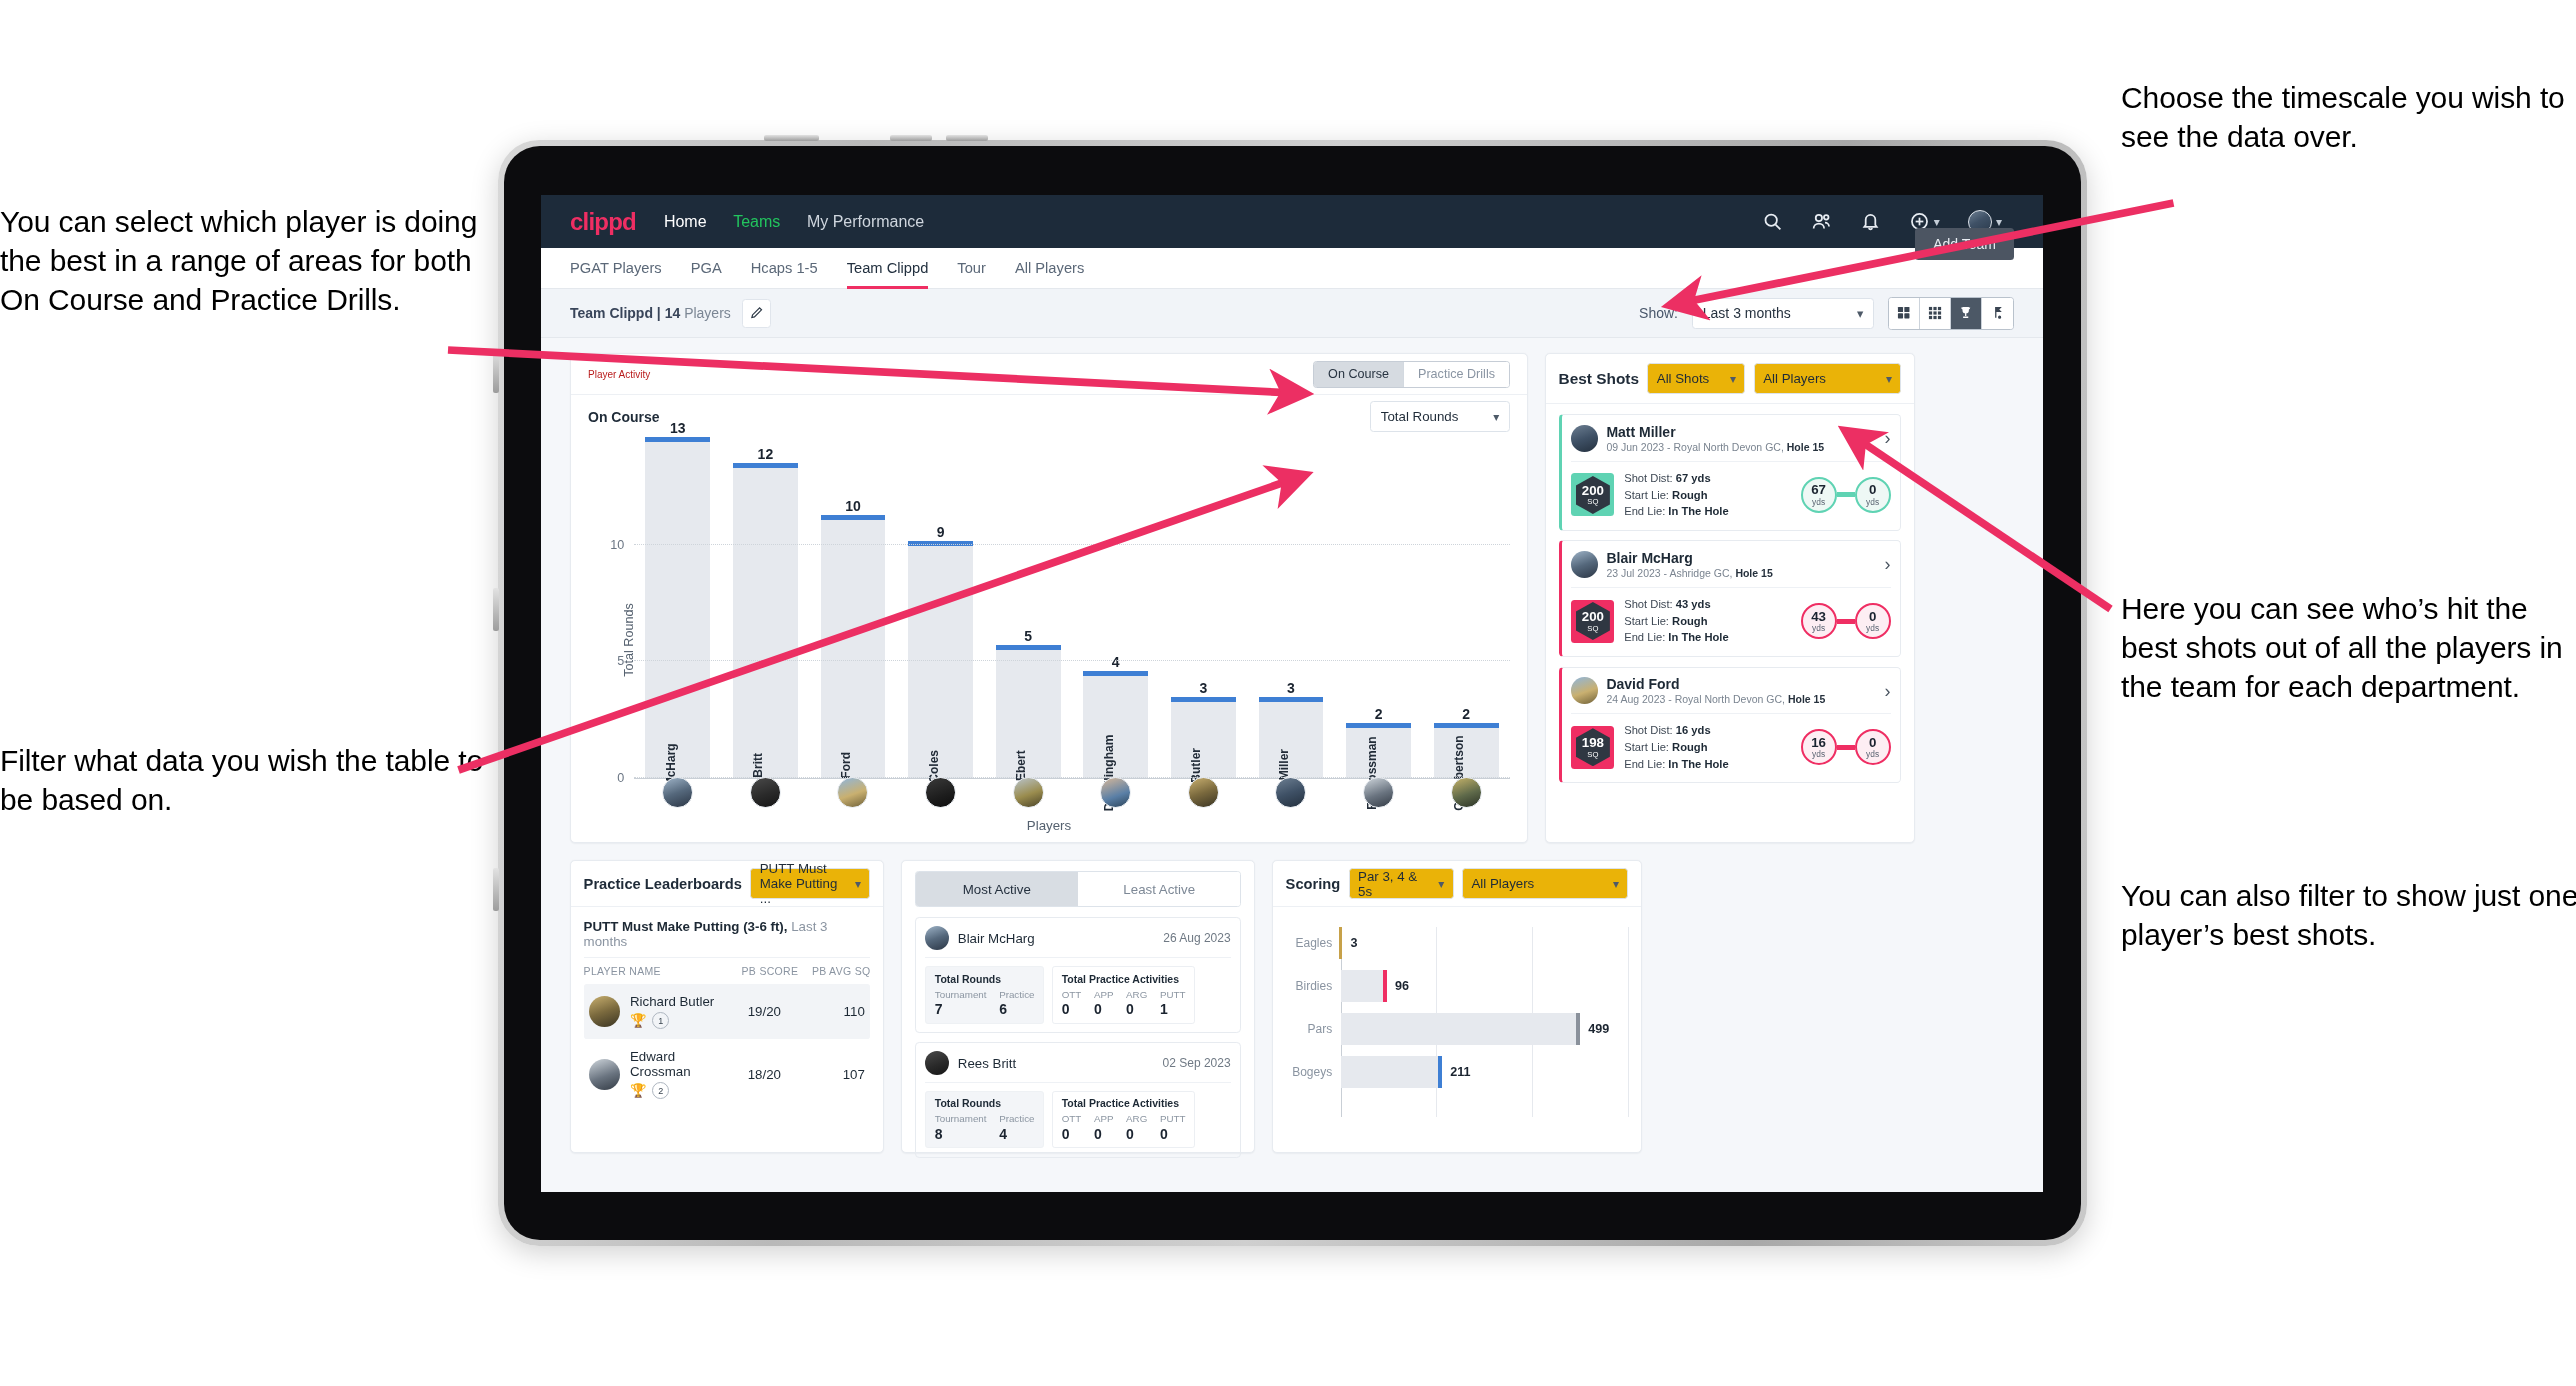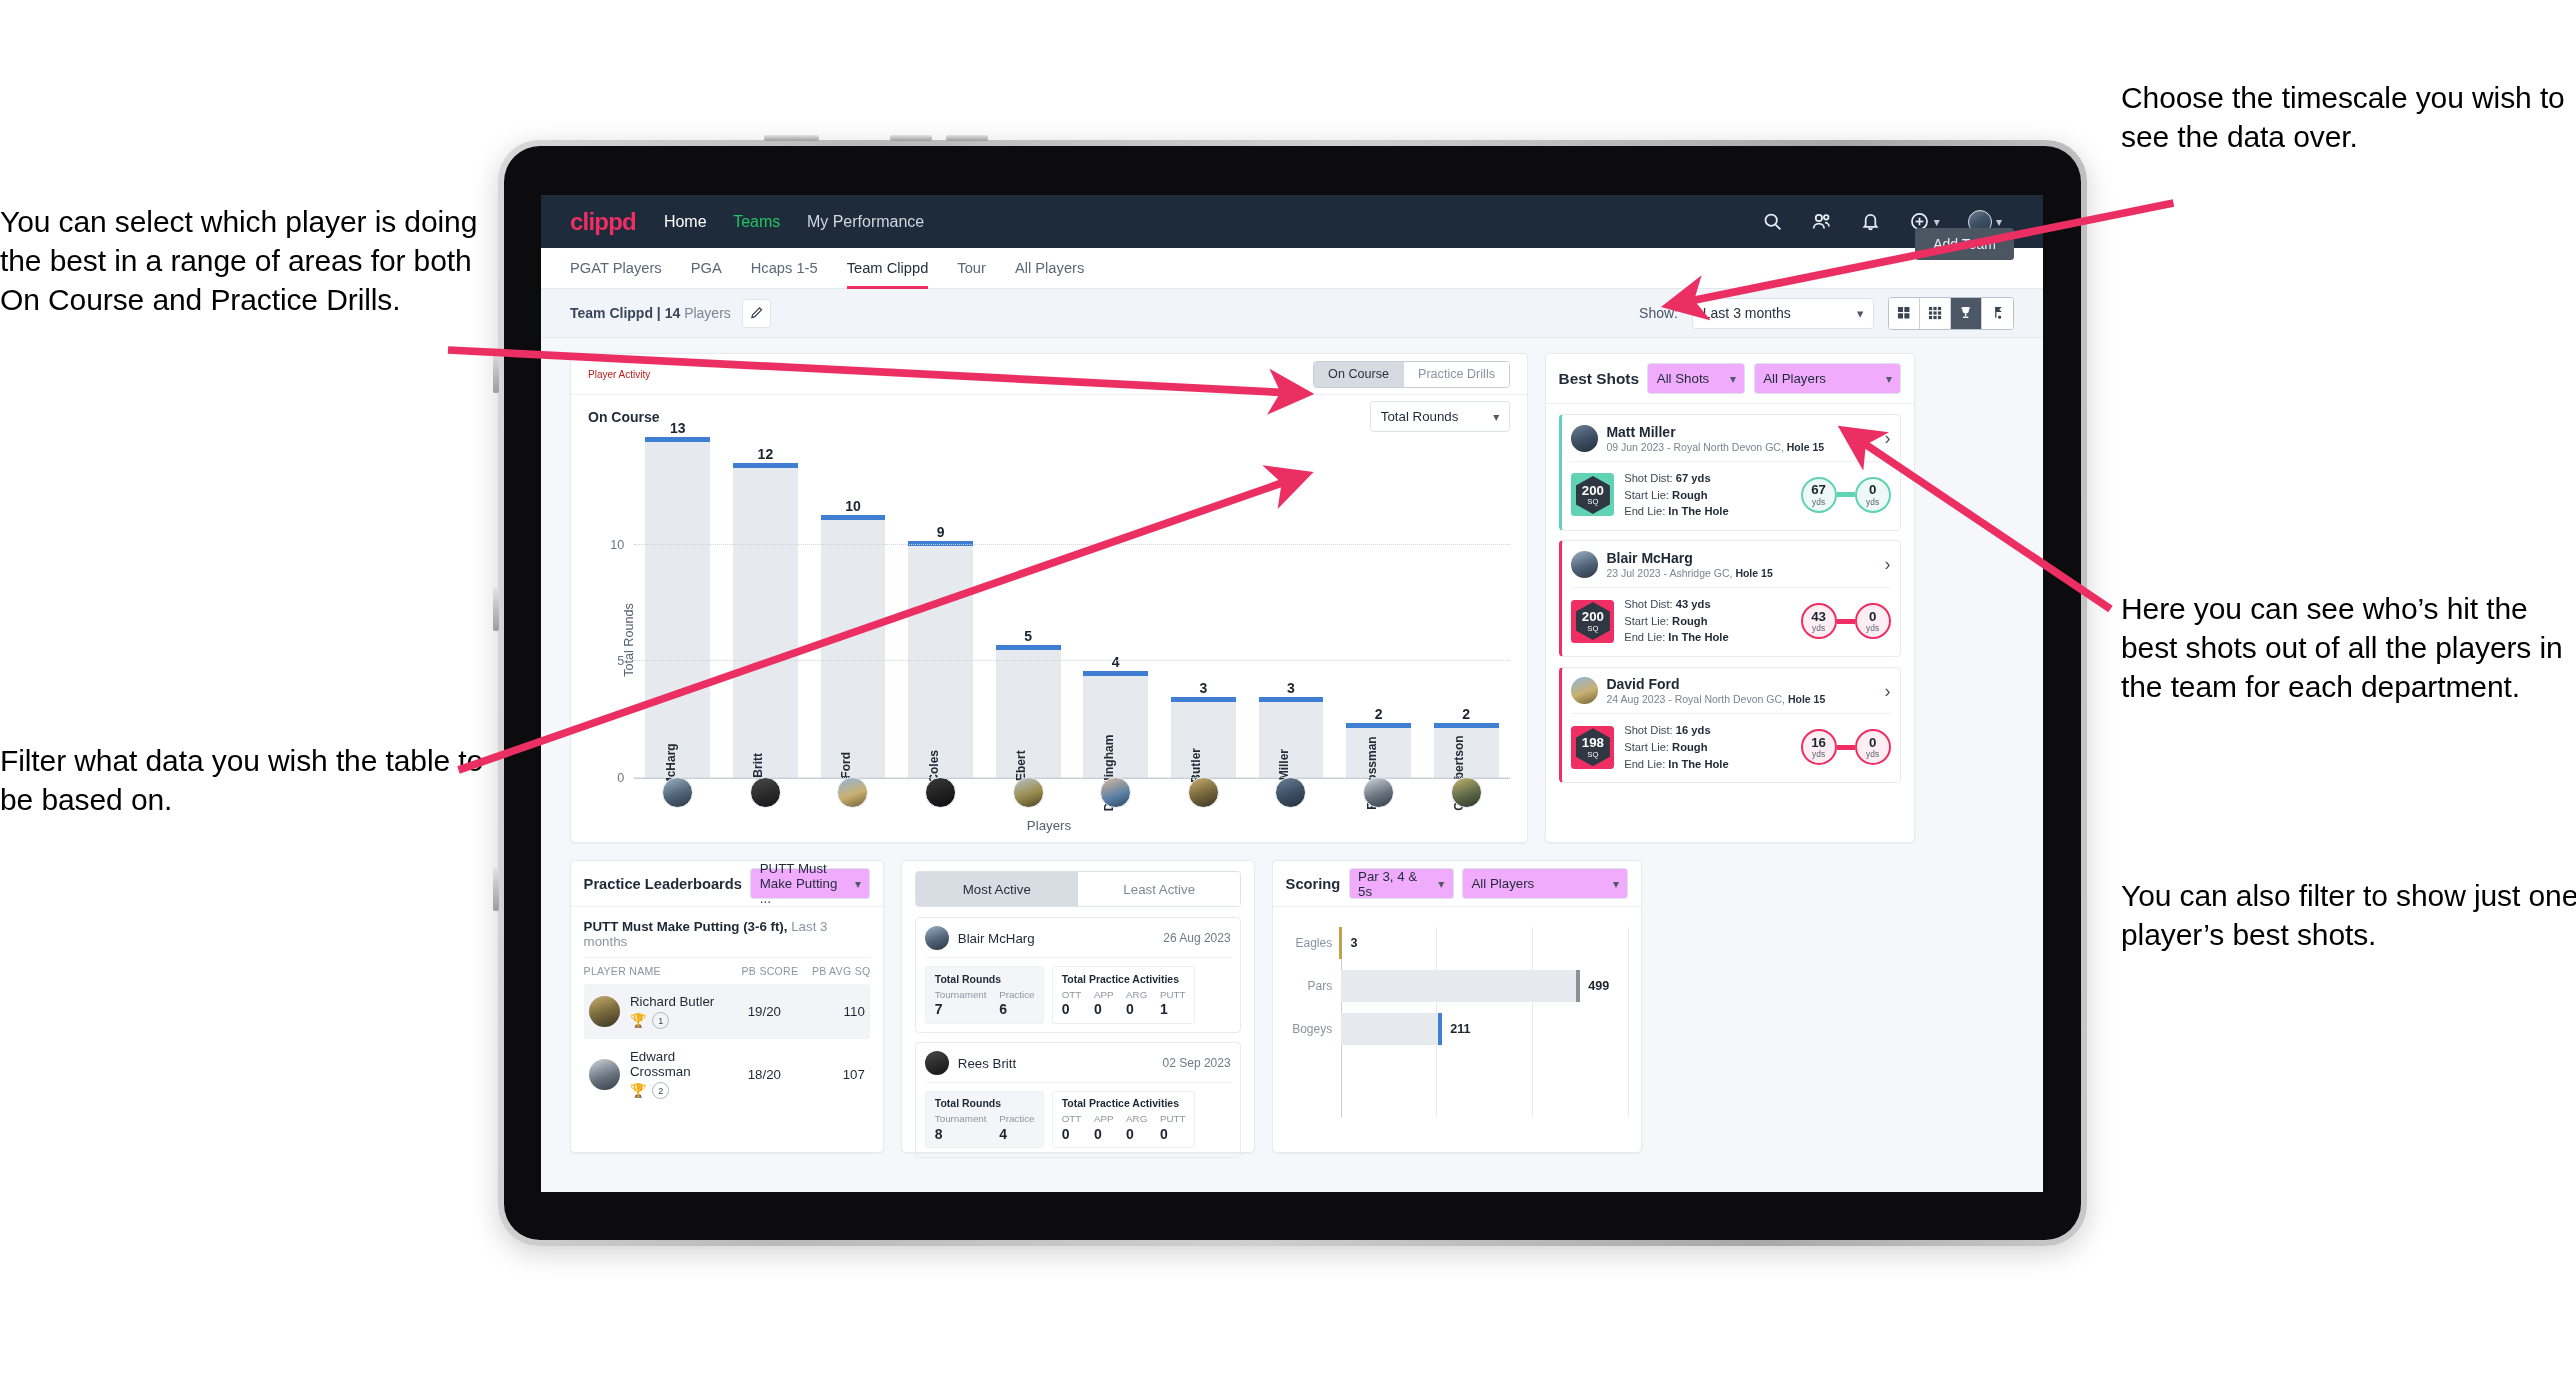--- a/index.html
+++ b/index.html
@@ -165,21 +165,21 @@
   .avcell { flex:1; display:flex; justify-content:center; }
   .pav { width:31px; height:31px; border-radius:50%; border:1.4px solid #e6eaef; }
   #xlabel { position:absolute; left:0; right:0; bottom:9.8px; text-align:center;
             font-size:13.3px; color:#55616f; }
 
   
   #bs-card { width: 370px; height: 490px; display:flex; flex-direction:column; }
   #bs-head { height:50px; display:flex; align-items:center; gap:8.4px; padding:0 12.6px;
              border-bottom:0.7px solid #edf0f4; }
   #bs-title { font-size:15.4px; font-weight:700; color:#1f2b38; }
-  .mini-select { height:31px; background:#f0abfc; border:0.7px solid #dde3ea; border-radius:3.5px;
+  .mini-select { height:31px; background:#eab308; border:0.7px solid #dde3ea; border-radius:3.5px;
                  display:flex; align-items:center; padding:0 8.4px; font-size:13.3px; color:#1f2b38; }
   .mini-select .cv { margin-left:auto; color:#4e5a68; font-size:12px; padding-left:7px; }
   #bs-sel1 { width:98px; }
   #bs-sel2 { flex:1; }
   #bs-list { padding:9.8px 12.6px; display:flex; flex-direction:column; gap:9.8px; }
   .shot-card { border:0.7px solid #e7ebf0; border-radius:4.2px; border-left:3.5px solid #ef2e63;
                background:#fff; padding:8.4px 9.8px 9.8px 9.8px; position:relative; }
   .shot-card.teal { border-left-color:#5fd3b3; }
   .sc-top { display:flex; align-items:center; gap:8.4px; padding-bottom:7.7px;
             border-bottom:0.7px solid #eef1f5; }
@@ -852,20 +852,28 @@
                 <div class="hgrid" style="left: 55px; background: rgb(201, 207, 214);"></div>
                 <div class="hrow">
                   <div class="hlabel">Eagles</div>
                   <div class="htrack">
                     <div class="hbar" style="width:0.5%"></div>
                     <div class="hcap" style="left:calc(0.5% - 3.5px);background:#c7a149"></div>
                     <div class="hval" style="left:calc(0.5% + 8.4px)">3</div>
                   </div>
                 </div>
                 <div class="hrow">
+                  <div class="hlabel">Birdies</div>
+                  <div class="htrack">
+                    <div class="hbar" style="width:16%"></div>
+                    <div class="hcap" style="left:calc(16% - 3.5px);background:#ef2e63"></div>
+                    <div class="hval" style="left:calc(16% + 8.4px)">96</div>
+                  </div>
+                </div>
+                <div class="hrow">
                   <div class="hlabel">Pars</div>
                   <div class="htrack">
                     <div class="hbar" style="width:83.16666666666667%"></div>
                     <div class="hcap" style="left:calc(83.16666666666667% - 3.5px);background:#8a919b"></div>
                     <div class="hval" style="left:calc(83.16666666666667% + 8.4px)">499</div>
                   </div>
                 </div>
                 <div class="hrow">
                   <div class="hlabel">Bogeys</div>
                   <div class="htrack">

